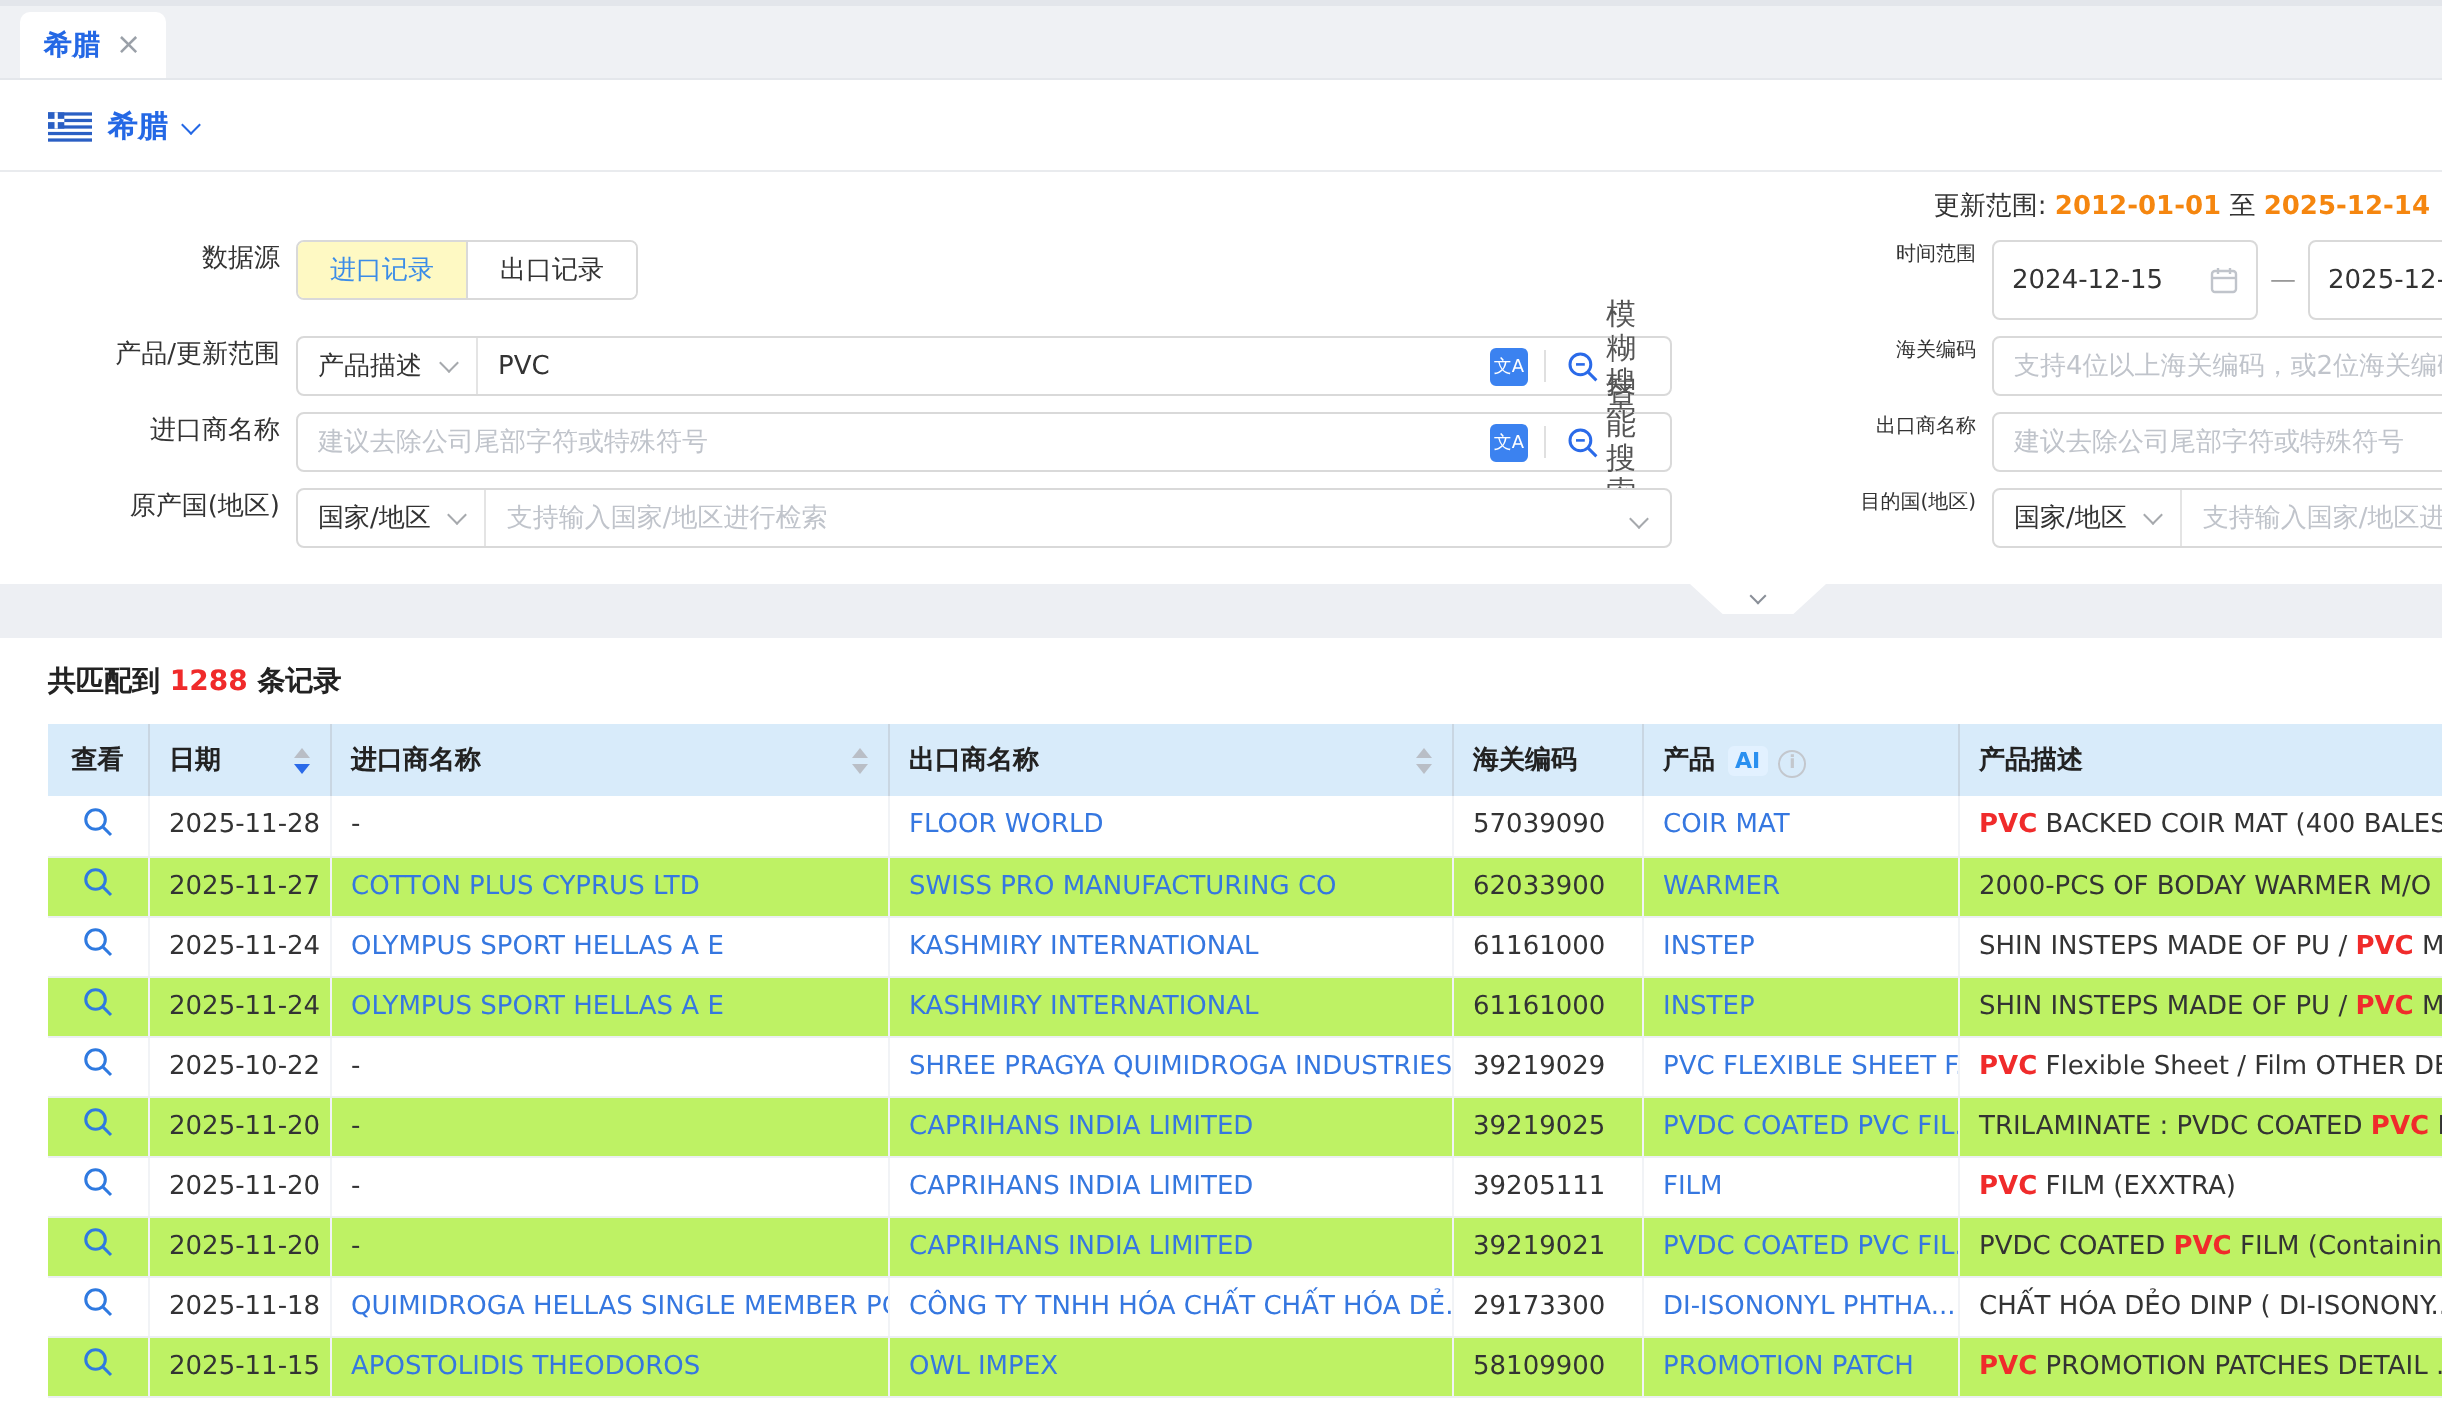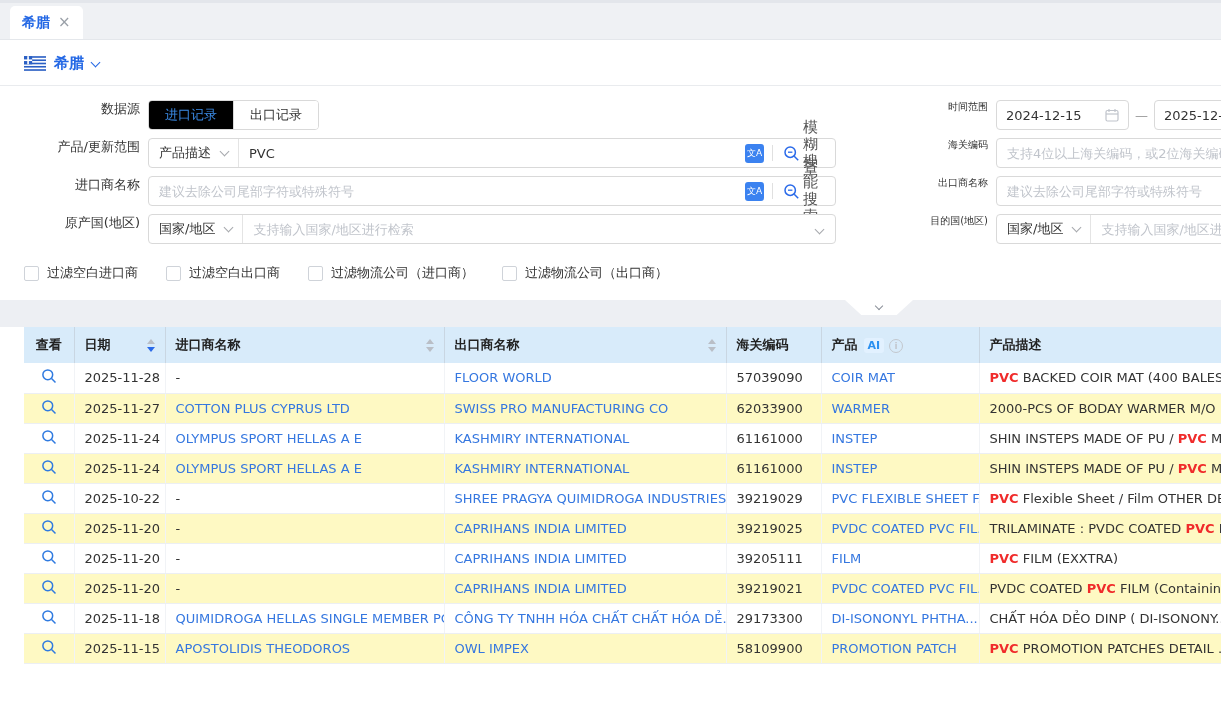--- a/index.html
+++ b/index.html
@@ -27,36 +27,36 @@
   .update-range b { color:#f5860f; font-weight:bold; }
   .frow { display:flex; align-items:flex-start; margin-top:8px; }
   .flabel { width:140px; text-align:right; padding-right:0; color:#333; flex:none; font-size:13px; }
   .lfield { width:688px; margin-left:8px; flex:none; display:flex; align-items:center; }
   .rlabel { width:152px; text-align:right; color:#333; flex:none; font-size:10px; }
   .rfield { margin-left:8px; flex:none; display:flex; align-items:center; }
 
   .seg { display:flex; border:1px solid #d9d9d9; border-radius:4px; overflow:hidden; height:30px; }
   .seg-btn { padding:0 16px; display:flex; align-items:center; background:#fff; color:#333; cursor:pointer; border-left:1px solid #d9d9d9; }
   .seg-btn:first-child { border-left:none; }
-  .seg-btn.active { background:#000000; color:#3b8ce8; }
+  .seg-btn.active { background:#fef9c3; color:#3b8ce8; }
 
   .igroup { display:flex; align-items:center; border:1px solid #d9d9d9; border-radius:4px; height:30px; width:100%; background:#fff; }
   .iselect { display:flex; align-items:center; gap:10px; padding:0 10px; border-right:1px solid #e4e4e4; height:100%; flex:none; cursor:pointer; }
   .iselect .chev, .dim-chev { border-color:#a6a9ad; }
   .itext { flex:1; padding:0 10px; border:none; outline:none; font-size:13px; color:#333; min-width:0;
     font-family:"DejaVu Sans","Liberation Sans",sans-serif; background:transparent; }
   .itext::placeholder { color:#c0c4cb; }
   .trans-ico { width:19px; height:19px; background:#3b82f0; color:#fff; border-radius:3px; font-size:9px;
     display:flex; align-items:center; justify-content:center; flex:none; cursor:pointer; }
   .vdiv { width:1px; height:16px; background:#e0e0e0; margin:0 8px 0 8px; flex:none; }
   .search-btn { display:flex; align-items:center; gap:3px; padding:0 8px 0 2px; cursor:pointer; flex:none; }
   .search-btn .txt { font-size:15px; color:#555; width:24px; line-height:1.15; }
   .in-chev { margin:0 12px 0 4px; flex:none; }
 
-  .dinput { display:flex; align-items:center; border:1px solid #d9d9d9; border-radius:4px; height:30px; padding:0 9px;
+  .dinput { display:flex; align-items:center; border:1px solid #d9d9d9; border-radius:4px; height:40px; padding:0 9px;
     background:#fff; gap:6px; }
   .dsep { margin:0 6px; color:#999; }
 
   .checks { display:flex; gap:28px; margin:20px 0 0 24px; }
   .check { display:flex; align-items:center; gap:8px; cursor:pointer; }
   .box { width:15px; height:15px; border:1px solid #cfd3d9; border-radius:2px; background:#fff; flex:none; }
 
   
   .band { position:relative; height:27px; background:#edeff3; margin-top:18px; }
   .band-tab { position:absolute; left:845px; top:0; width:68px; height:15px; background:#fff;
@@ -67,21 +67,21 @@
   .results { background:#fff; }
   .res-title { margin:13px 0 12px 24px; font-size:14px; font-weight:bold; color:#222; }
   .res-title .red { color:#f02b2b; }
 
   table { border-collapse:collapse; table-layout:fixed; margin-left:24px; width:1460px; }
   th { background:#d8ebfa; font-weight:bold; text-align:left; font-size:13px; color:#222;
     height:36px; padding:0 10px; border-right:1px solid #c9d6e2; }
   th:last-child { border-right:none; }
   td { height:30px; padding:0 10px; border-bottom:1px solid #eceff3; border-right:1px solid #f1f3f6;
     font-size:13px; color:#333; white-space:nowrap; overflow:hidden; }
-  tr.zebra td { background:#fef9c3; }
+  tr.zebra td { background:#bef264; }
   .col-view { width:50px; } .col-date { width:91px; } .col-imp { width:279px; } .col-exp { width:282px; }
   .col-hs { width:95px; } .col-prod { width:158px; } .col-desc { width:505px; }
   th.center, td.center { text-align:center; }
   .th-flex { display:flex; align-items:center; justify-content:space-between; }
   .sorter { display:inline-flex; flex-direction:column; gap:3px; margin-left:6px; }
   .caret-up { width:0; height:0; border-left:4px solid transparent; border-right:4px solid transparent; border-bottom:5px solid #b9bec6; }
   .caret-dn { width:0; height:0; border-left:4px solid transparent; border-right:4px solid transparent; border-top:5px solid #b9bec6; }
   .caret-dn.on { border-top-color:#2a6ae9; }
   .link { color:#3577e0; cursor:pointer; }
   .red { color:#f02b2b; font-weight:bold; }
@@ -111,20 +111,26 @@
       <rect y="14" width="27" height="2" fill="#fff"></rect>
     <rect width="10" height="10" fill="#2a5fc4"></rect>
     <rect x="4" width="2" height="10" fill="#fff"></rect>
       <rect y="4" width="10" height="2" fill="#fff"></rect>
   </svg>
   <span class="page-title">希腊</span>
   <span class="chev"></span>
 </div>
 
 <div class="form">
+  <div class="update-range">
+    <span>更新范围:</span>
+    <b>2012-01-01</b>
+    <span>至</span>
+    <b>2025-12-14</b>
+  </div>
 
   <div class="frow">
     <div class="flabel">数据源</div>
     <div class="lfield">
       <div class="seg">
         <div class="seg-btn active">进口记录</div>
         <div class="seg-btn">出口记录</div>
       </div>
     </div>
     <div class="rlabel">时间范围</div>
@@ -216,47 +222,34 @@
       <div class="igroup" style="width:300px;">
         <div class="iselect">
           <span>国家/地区</span>
             <span class="chev"></span>
         </div>
         <input class="itext" placeholder="支持输入国家/地区进行检索" style="">
       </div>
     </div>
   </div>
 
-  <div class="checks">
-    <label class="check">
-      <span class="box"></span>
-      <span>过滤空白进口商</span>
-      </label>
-    <label class="check">
-      <span class="box"></span>
-      <span>过滤空白出口商</span>
-      </label>
-    <label class="check">
-      <span class="box"></span>
-      <span>过滤物流公司（进口商）</span>
-      </label>
-    <label class="check">
-      <span class="box"></span>
-      <span>过滤物流公司（出口商）</span>
-      </label>
-  </div>
 
   <div class="band">
     <div class="band-tab">
       <span class="chev"></span>
     </div>
   </div>
 </div>
 
 <div class="results">
+  <div class="res-title">
+    <span>共匹配到</span>
+    <span class="red">1288</span>
+    <span>条记录</span>
+  </div>
 
   <table>
     <colgroup>
       <col class="col-view">
         <col class="col-date">
         <col class="col-imp">
         <col class="col-exp">
       <col class="col-hs">
         <col class="col-prod">
         <col class="col-desc">

